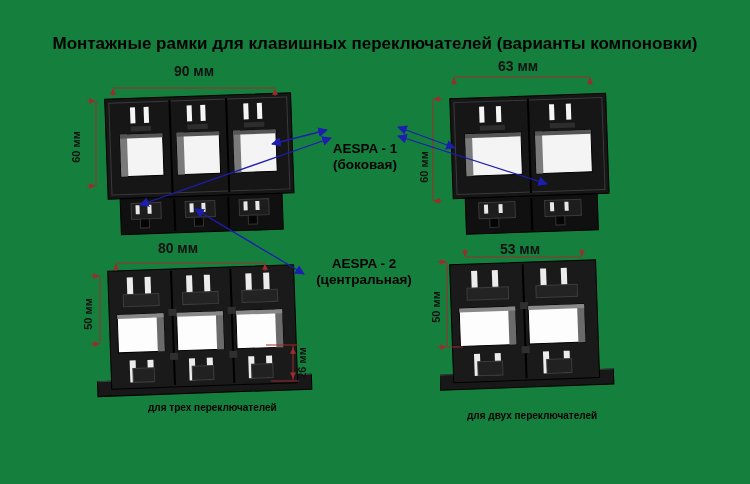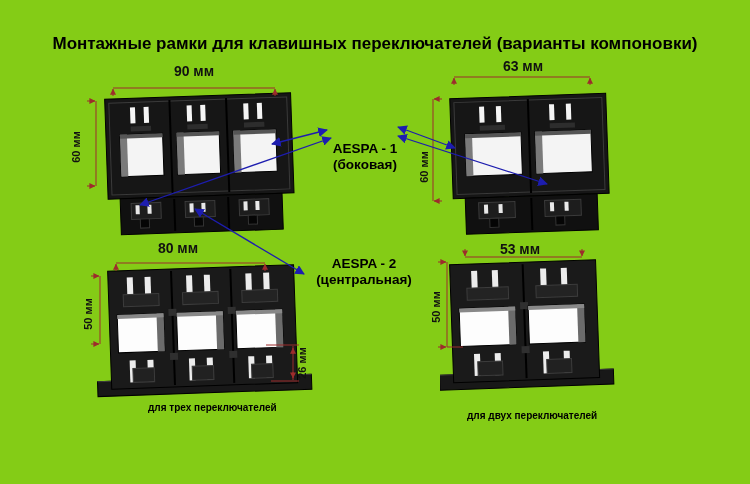--- a/index.html
+++ b/index.html
@@ -1,16 +1,16 @@
 <!DOCTYPE html>
 <html><head>
 <meta charset="utf-8">
 <style>
   html,body{margin:0;padding:0;background:#fff;}
-  .page{position:relative;width:750px;height:484px;background:#84cc16;overflow:hidden;
+  .page{position:relative;width:750px;height:484px;background:#15803d;overflow:hidden;
         font-family:"Liberation Sans", sans-serif;}
   .title{position:absolute;left:0;top:34px;width:750px;text-align:center;
          font-size:17px;font-weight:bold;color:#000;}
   .photo{position:absolute;}
   .overlay{position:absolute;left:0;top:0;pointer-events:none;z-index:5;}
   .dim{position:absolute;font-size:14px;font-weight:bold;color:#111;white-space:nowrap;z-index:6;}
   .vdim{position:absolute;width:40px;height:14px;text-align:center;font-size:11px;font-weight:bold;
         color:#111;white-space:nowrap;transform:rotate(-90deg);transform-origin:center;z-index:6;}
   .callout{position:absolute;text-align:center;font-size:13.5px;font-weight:bold;color:#000;
            line-height:16px;z-index:6;}
@@ -218,21 +218,21 @@
       <line x1="272" y1="144" x2="327" y2="130" marker-start="url(#mb)" marker-end="url(#mb)"></line>
       <line x1="140" y1="205" x2="331" y2="138" marker-start="url(#mb)" marker-end="url(#mb)"></line>
       <line x1="455" y1="148" x2="398" y2="127" marker-start="url(#mb)" marker-end="url(#mb)"></line>
       <line x1="547" y1="184" x2="398" y2="136" marker-start="url(#mb)" marker-end="url(#mb)"></line>
       <line x1="195" y1="209" x2="304" y2="274" marker-start="url(#mb)" marker-end="url(#mb)"></line>
     </g>
   </svg>
 
   <div class="dim" style="left:169px;top:63px;width:50px;text-align:center;">90 мм</div>
   <div class="vdim" style="left:57px;top:140px;">60 мм</div>
-  <div class="dim" style="left:498px;top:58px;width:50px;text-align:center;">63 мм</div>
+  <div class="dim" style="left:498px;top:58px;width:50px;">63 мм</div>
   <div class="vdim" style="left:405px;top:160px;">60 мм</div>
   <div class="dim" style="left:153px;top:240px;width:50px;text-align:center;">80 мм</div>
   <div class="vdim" style="left:69px;top:307px;">50 мм</div>
   <div class="vdim" style="left:283px;top:356px;">26 мм</div>
   <div class="dim" style="left:495px;top:241px;width:50px;text-align:center;">53 мм</div>
   <div class="vdim" style="left:417px;top:300px;">50 мм</div>
 
   <div class="callout" style="left:300px;top:97px;width:130px;margin-top:44px;">
     <div>AESPA - 1</div>
     <div>(боковая)</div>

